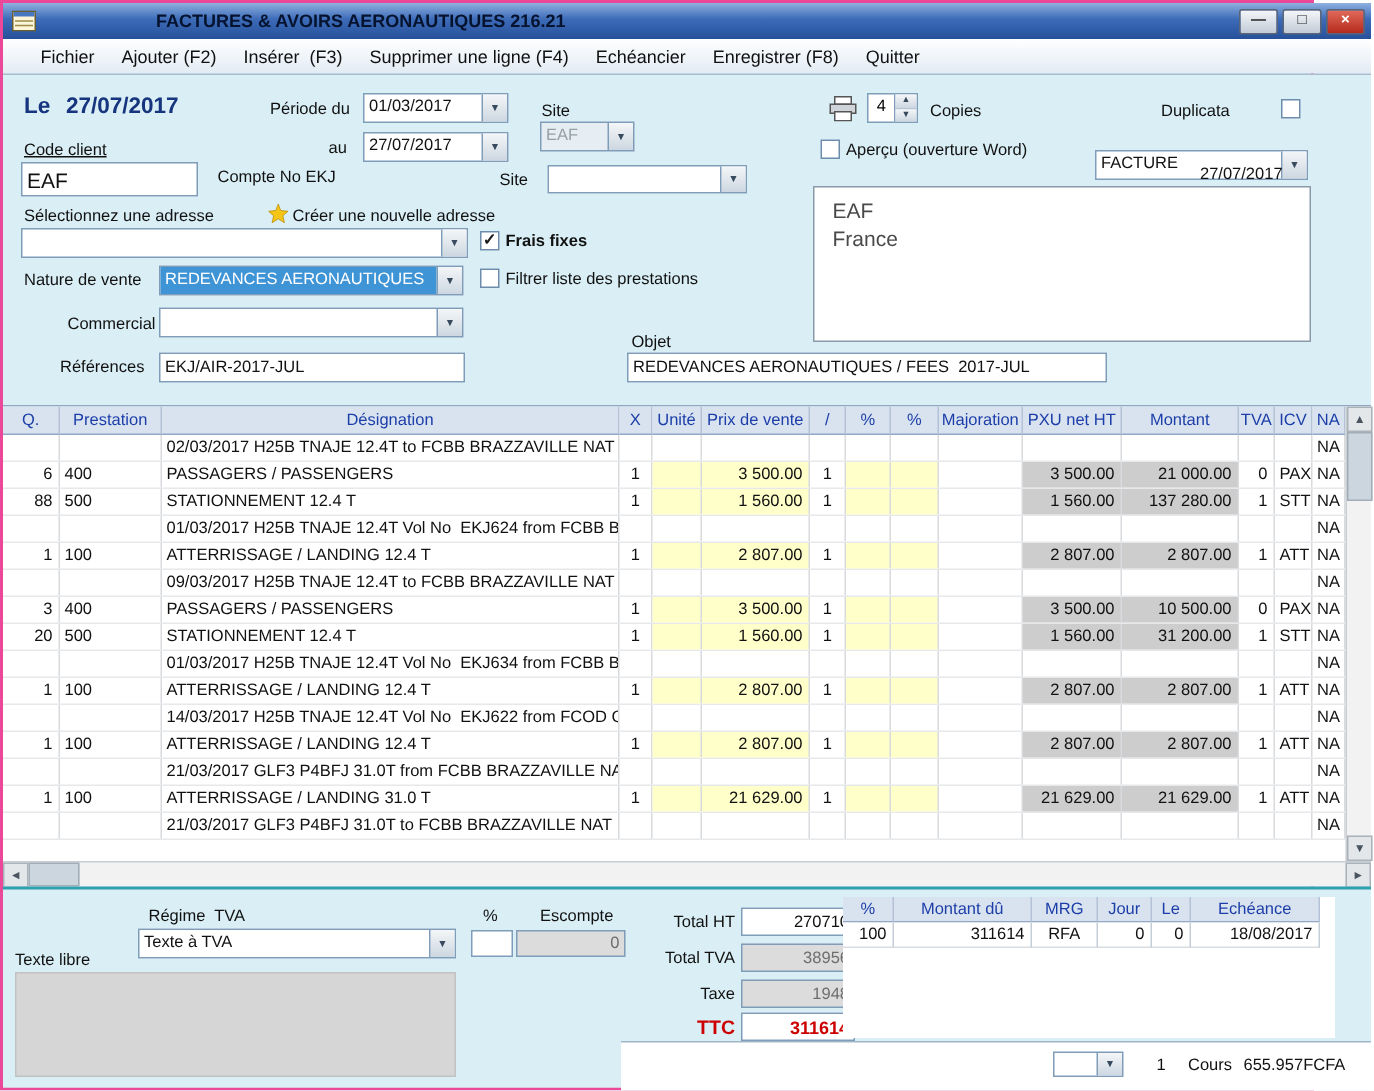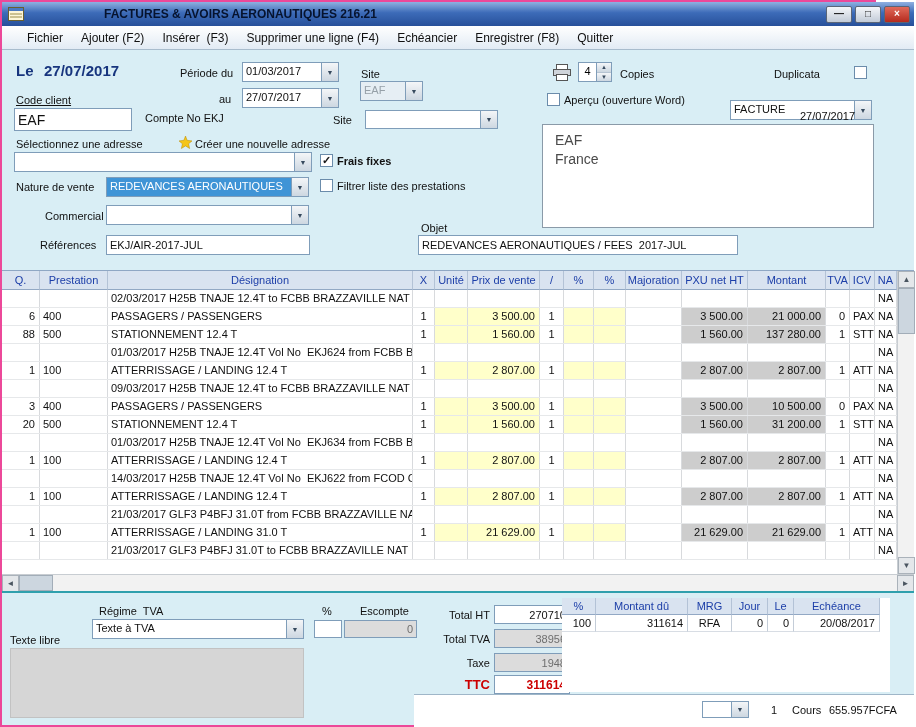--- a/index.html
+++ b/index.html
@@ -553,21 +553,21 @@
           <div class="scell shead scol-le">Le</div>
           <div class="scell shead scol-echeance">Echéance</div>
         </div>
       <div>
           <div class="srow">
             <div class="scell scol-pct">100</div>
             <div class="scell scol-montant_du">311614</div>
             <div class="scell scol-mrg">RFA</div>
             <div class="scell scol-jour">0</div>
             <div class="scell scol-le">0</div>
-            <div class="scell scol-echeance">20/08/2017</div>
+            <div class="scell scol-echeance">18/08/2017</div>
           </div>
         </div>
     </div>
 
     <div class="bstrip"></div>
     <div class="combo" style="left:700px;top:108px;width:47px;height:17px">
       <span class="cval"></span>
       <span class="cbtn">▼</span>
     </div>
     <span class="flbl" style="left:769px;top:111px">1</span>

